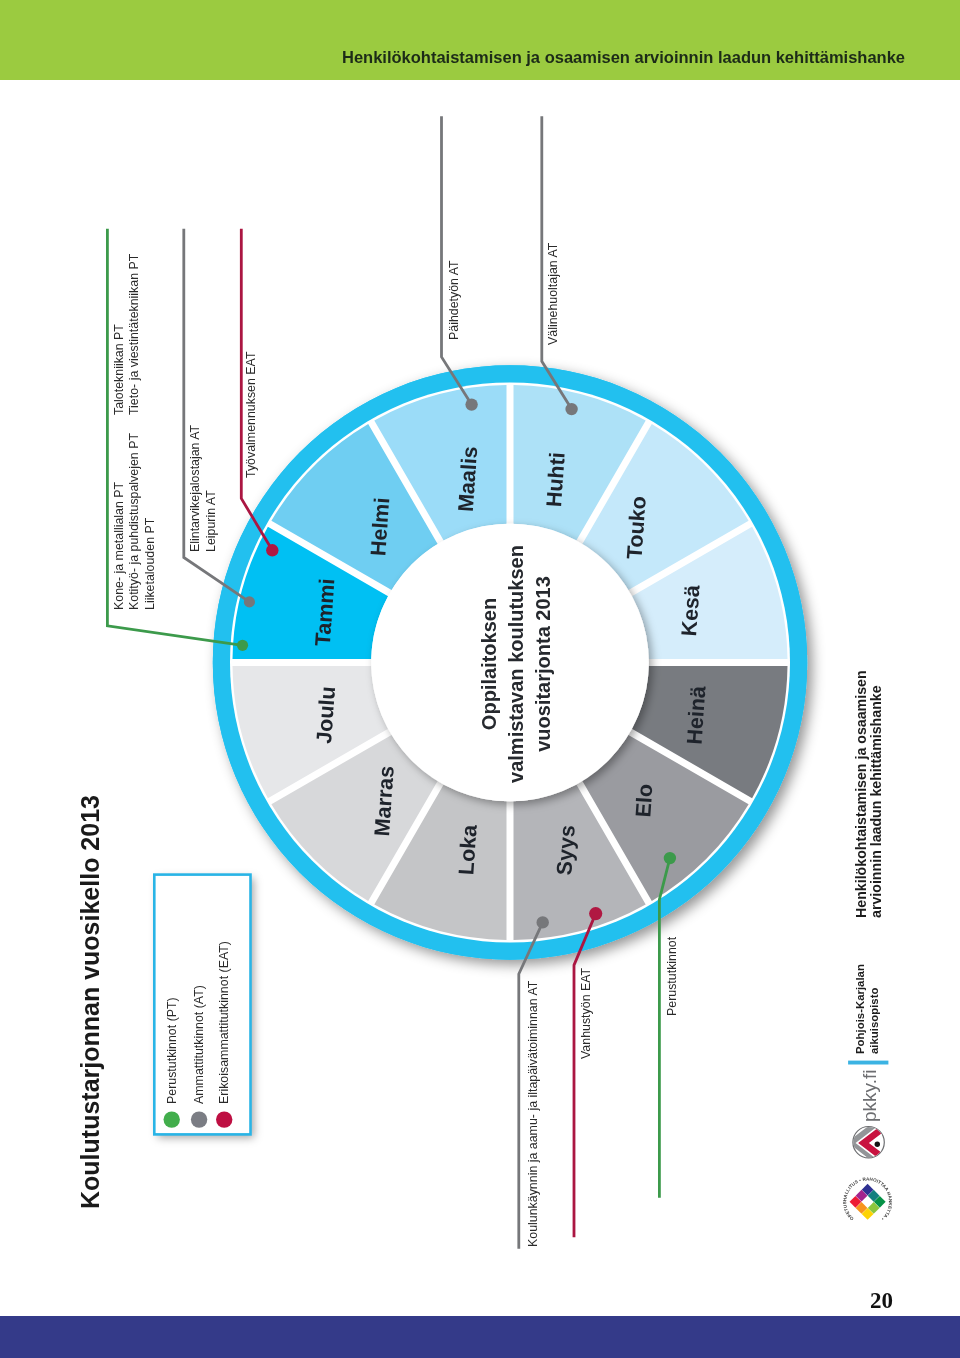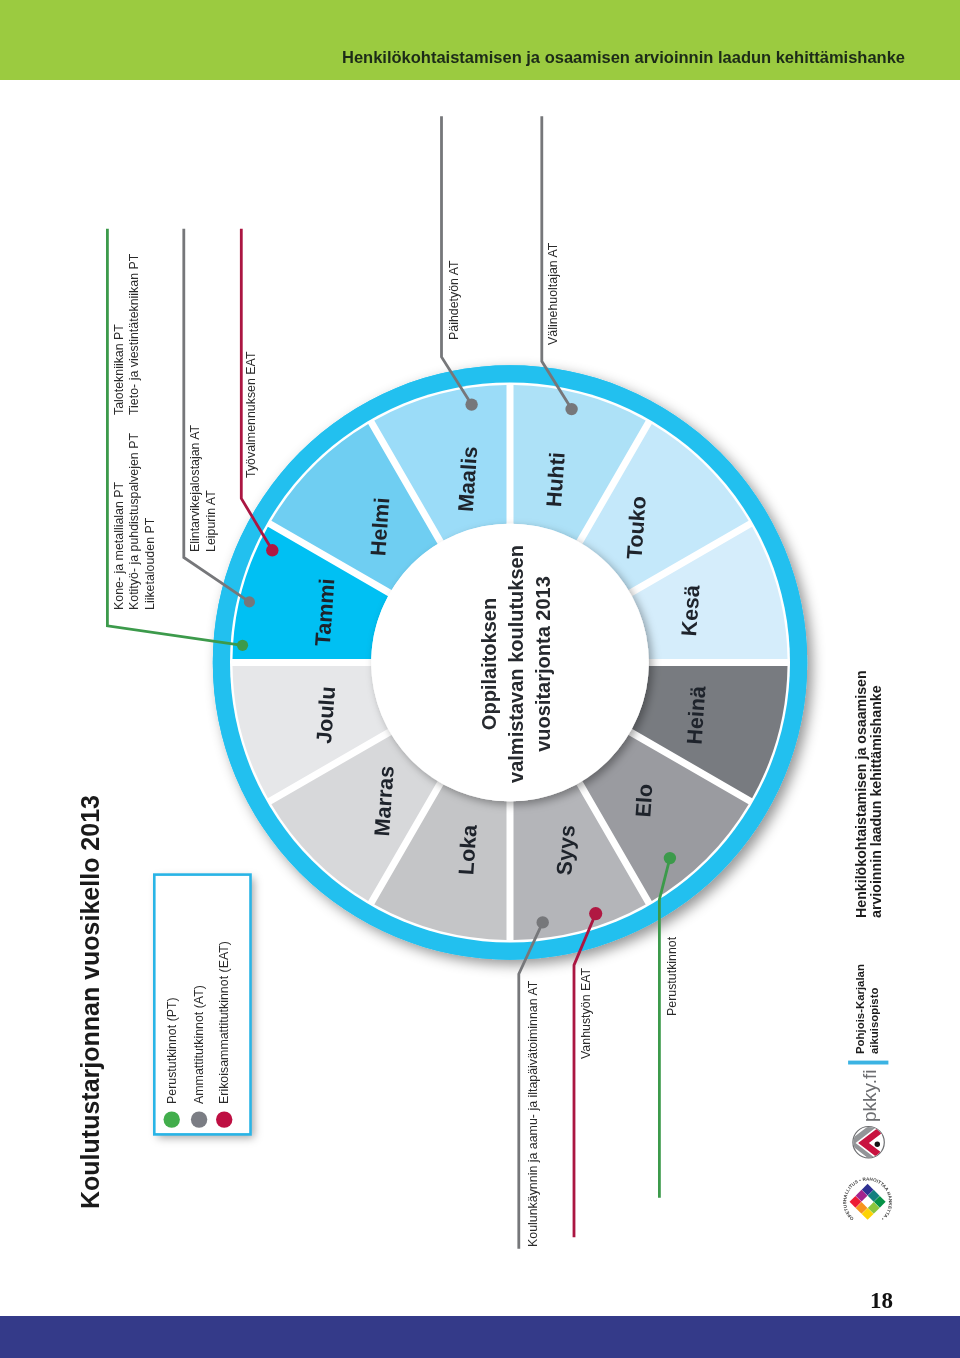--- a/index.html
+++ b/index.html
@@ -26,21 +26,21 @@
   text.ophtext{font-family:"Liberation Sans",sans-serif;font-weight:bold;font-size:4.55px;fill:#3d3d3d;letter-spacing:0.1px;}
   text.ctitle{font-family:"Liberation Sans",sans-serif;font-weight:bold;font-size:20px;fill:#26292e;}
 </style>
 </head>
 <body>
 
 <div class="page">
   <div id="headerband"></div>
   <div id="headertext">Henkilökohtaistamisen ja osaamisen arvioinnin laadun kehittämishanke</div>
   <div id="footerband"></div>
-  <div id="pageno">18</div>
+  <div id="pageno">20</div>
   <svg class="art" viewBox="0 0 960 1358">
     <defs>
       <filter id="dropsh" x="-25%" y="-25%" width="160%" height="160%">
         <feDropShadow dx="5" dy="5" stdDeviation="6.5" flood-color="#000" flood-opacity="0.42"></feDropShadow>
       </filter>
       <filter id="dropsh2" x="-25%" y="-25%" width="160%" height="160%">
         <feDropShadow dx="3.5" dy="3.5" stdDeviation="4" flood-color="#000" flood-opacity="0.34"></feDropShadow>
       </filter>
     </defs>
     <circle cx="510.0" cy="662.5" r="297.2" fill="#22c0ef" filter="url(#dropsh)"></circle>

